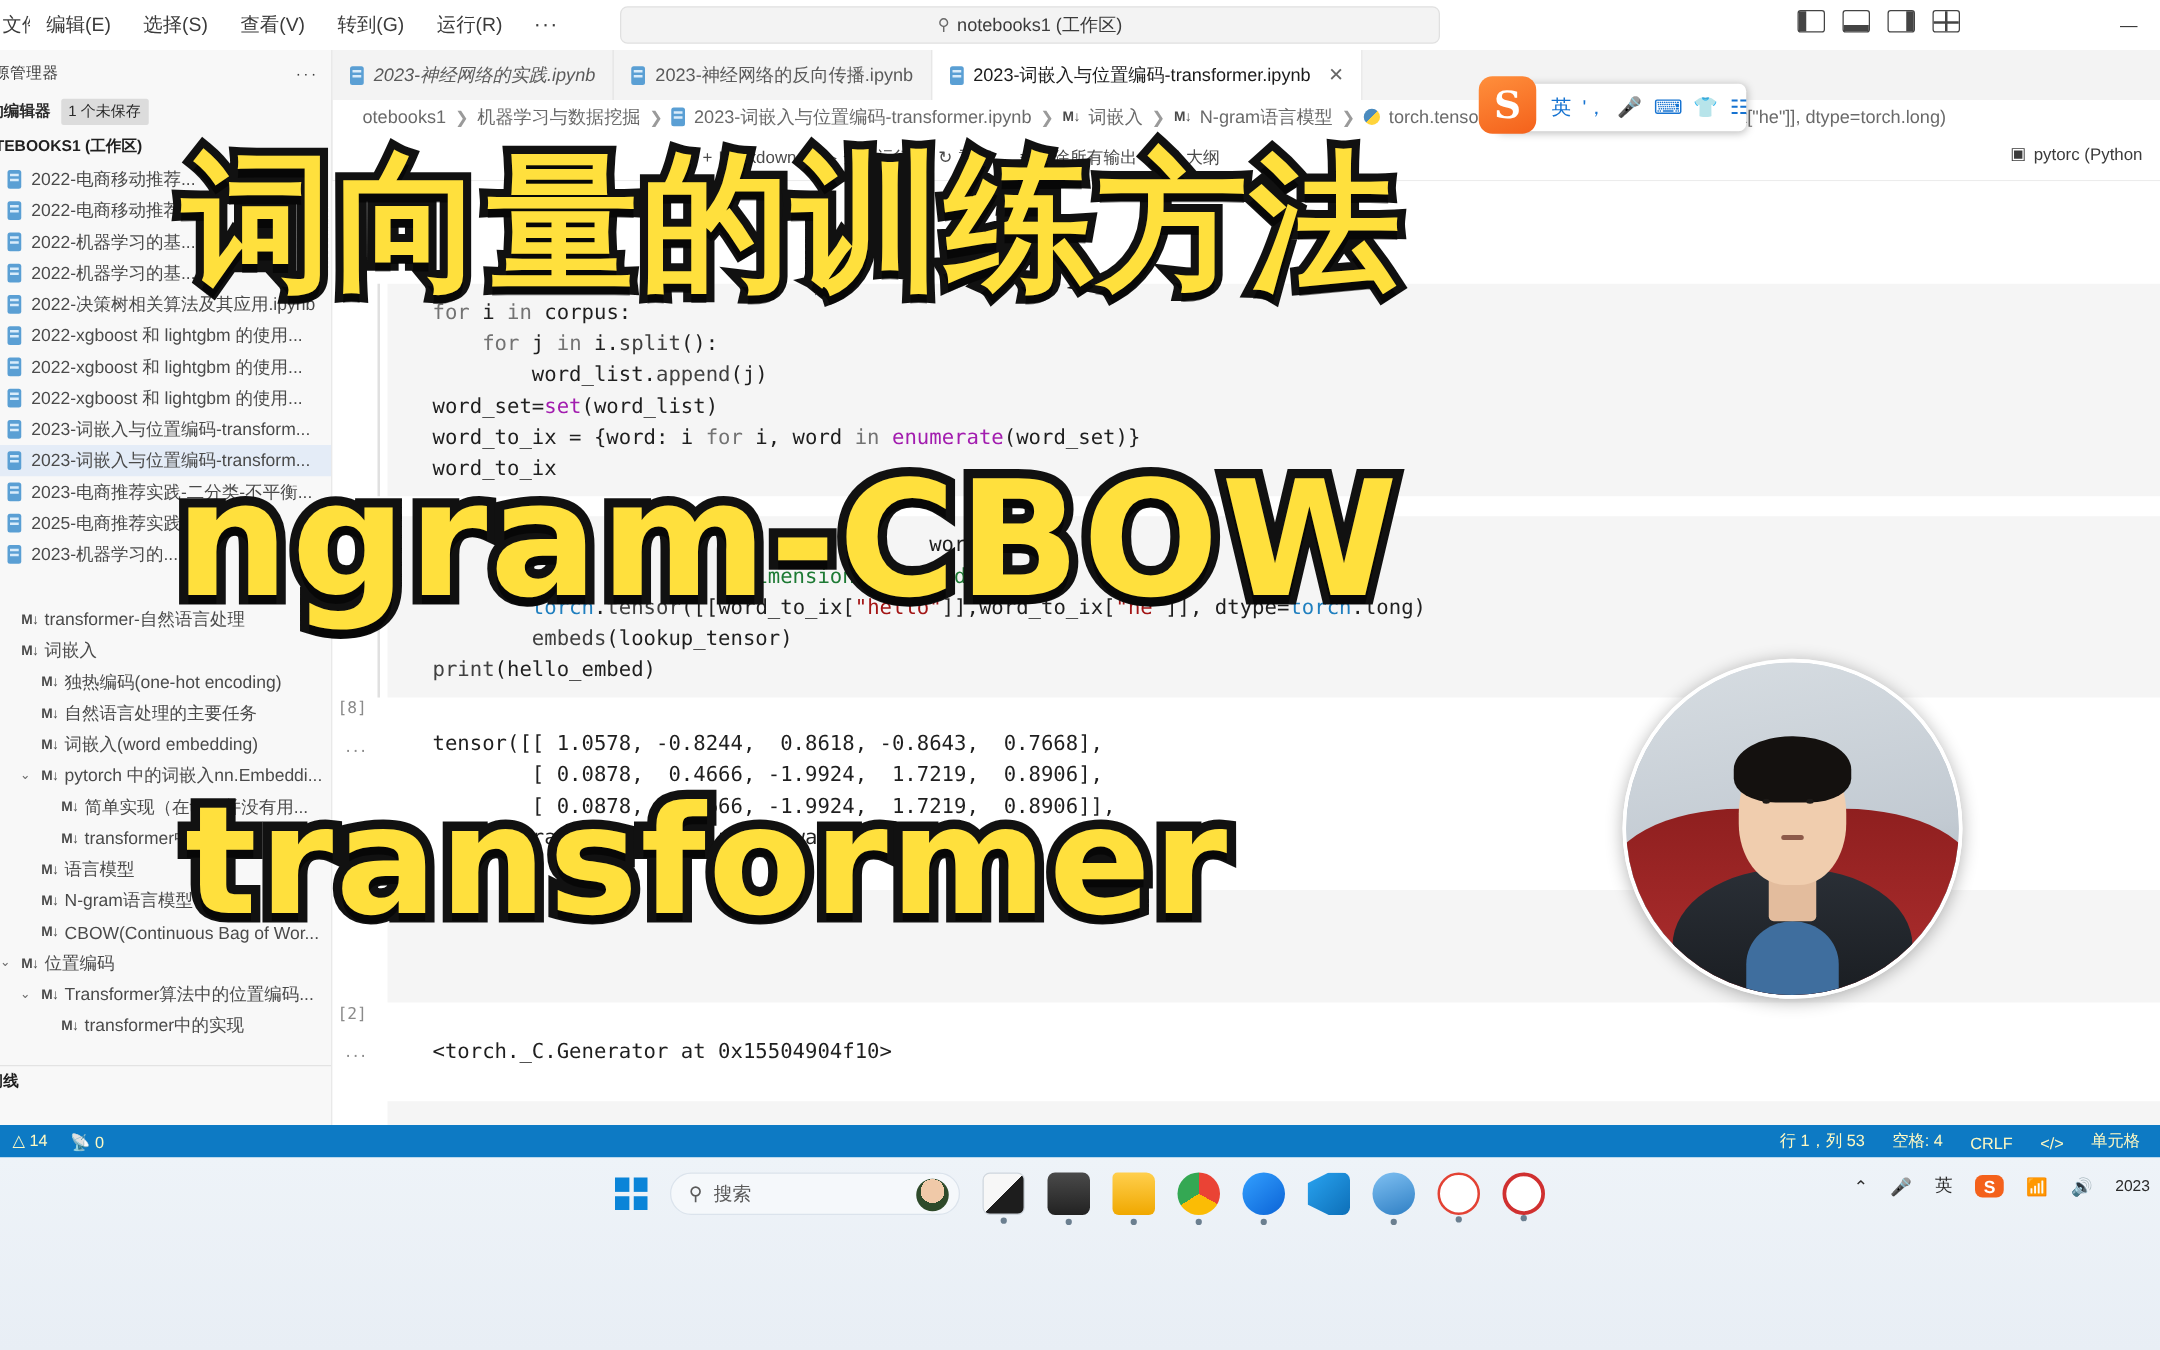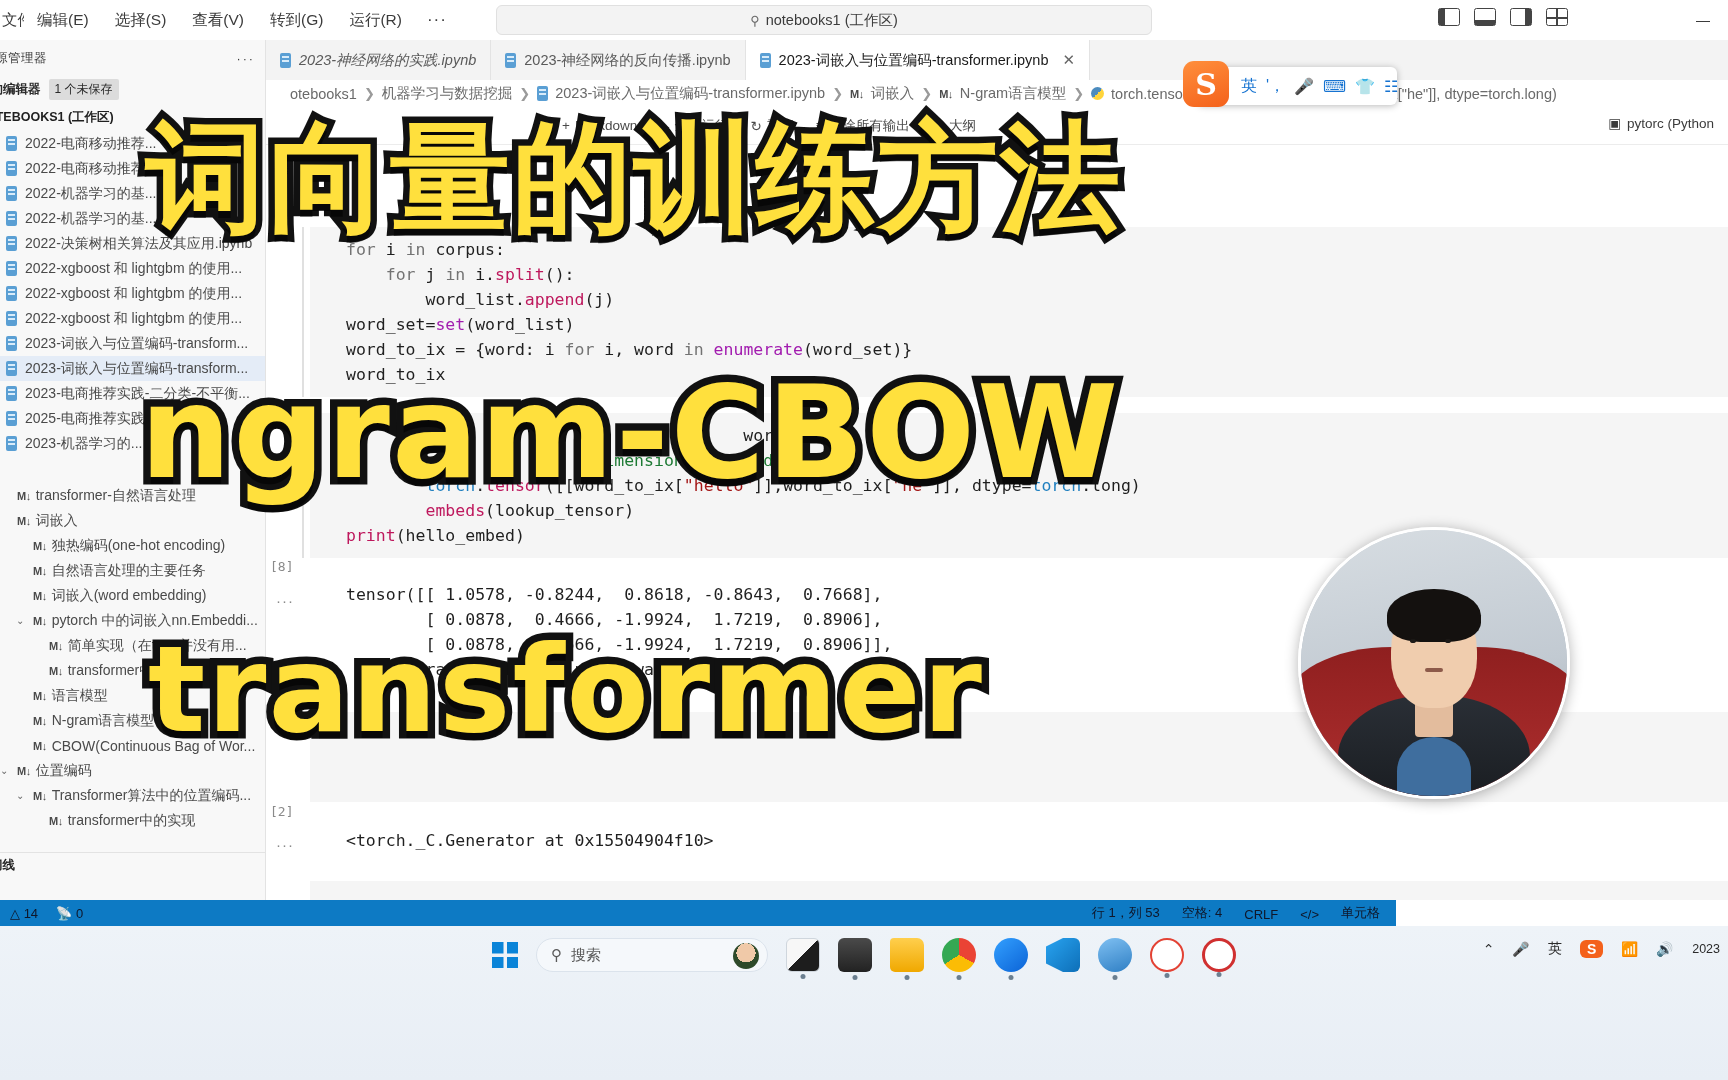--- a/index.html
+++ b/index.html
@@ -155,21 +155,21 @@
     font-family:"DejaVu Sans Mono","Liberation Mono",monospace;
     font-size:16.5px; line-height:25px; color:#1f1f1f; padding-left:36px;
     white-space:pre; margin:0;
   }
   pre.out {
     font-family:"DejaVu Sans Mono","Liberation Mono",monospace;
     font-size:16.5px; line-height:25px; color:#1f1f1f; padding-left:0px;
     white-space:pre; margin:0;
   }
   .kw   { color:#737373; }
-  .fn   { color:#be185d; }
+  .fn   { color:#404040; }
   .bi   { color:#a21caf; }
   .str  { color:#a31515; }
   .cmt  { color:#1d7a34; }
   .mod  { color:#1f7fbf; }
   .exec-label {
     position:absolute; left:4px; font-size:13px; color:#8a8a8a;
     font-family:"DejaVu Sans Mono","Liberation Mono",monospace;
   }
   .out-dots {
     position:absolute; left:10px; font-size:15px; color:#8a8a8a; letter-spacing:1px;
@@ -233,22 +233,22 @@
     letter-spacing:2px; white-space:nowrap;
     text-shadow: 0 7px 0 rgba(0,0,0,.55);
     pointer-events:none;
   }
   #bt1 { left:146px; top:98px;  font-size:120px; font-family:"DejaVu Sans","Liberation Sans",sans-serif; }
   #bt2 { left:140px; top:358px; font-size:128px; font-family:"DejaVu Sans","Liberation Sans",sans-serif; -webkit-text-stroke-width:15px;}
   #bt3 { left:148px; top:620px; font-size:120px; font-family:"DejaVu Sans","Liberation Sans",sans-serif; -webkit-text-stroke-width:15px;}
 
   
   .statusbar {
-    position:absolute; left:0; top:900px; width:1396px; height:26px;
-    background:#0d7ac4; color:#0f172a; display:flex; align-items:center;
+    position:absolute; left:0; top:900px; width:1728px; height:26px;
+    background:#0d7ac4; color:#fef9c3; display:flex; align-items:center;
     font-size:13px; padding:0 10px;
   }
   .sb-left { display:flex; align-items:center; gap:18px; }
   .sb-right { margin-left:auto; display:flex; align-items:flex-end; gap:22px; padding-right:6px;}
 
   
   .taskbar {
     position:absolute; left:0; top:926px; width:1728px; height:154px;
     background:linear-gradient(180deg,#eef3f8,#e8eef5);
   }

